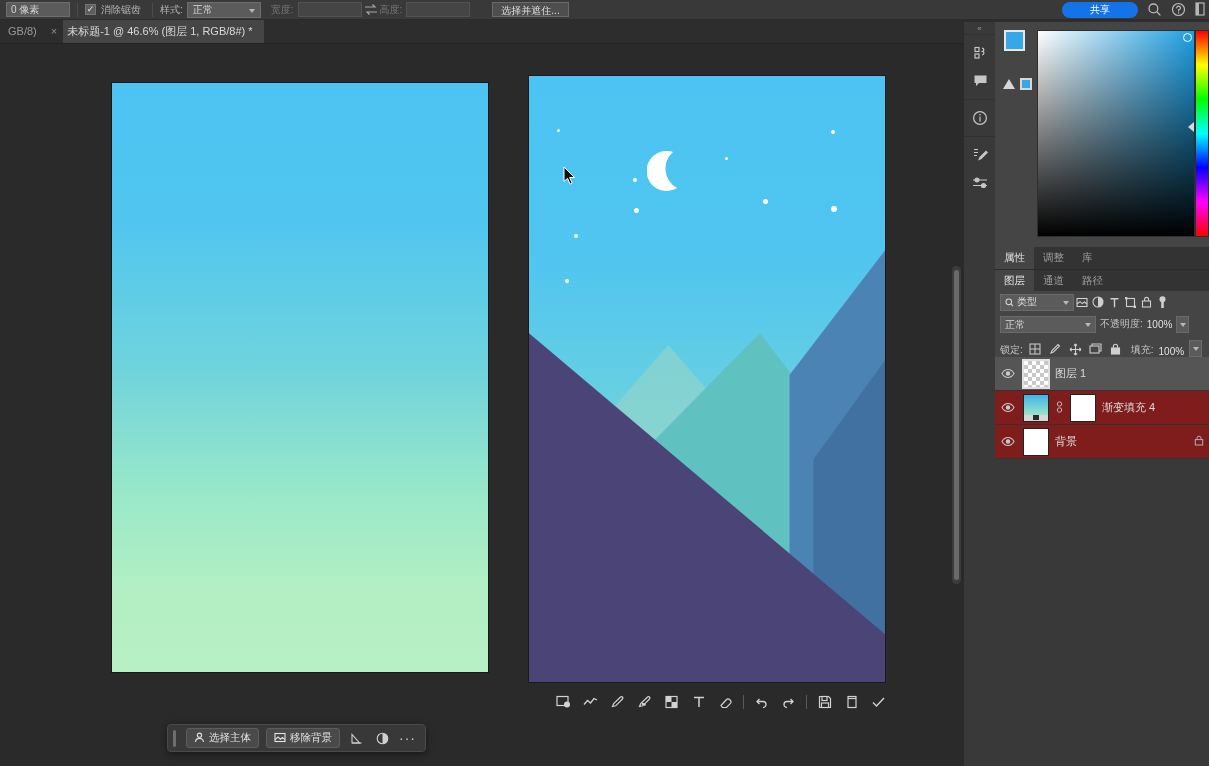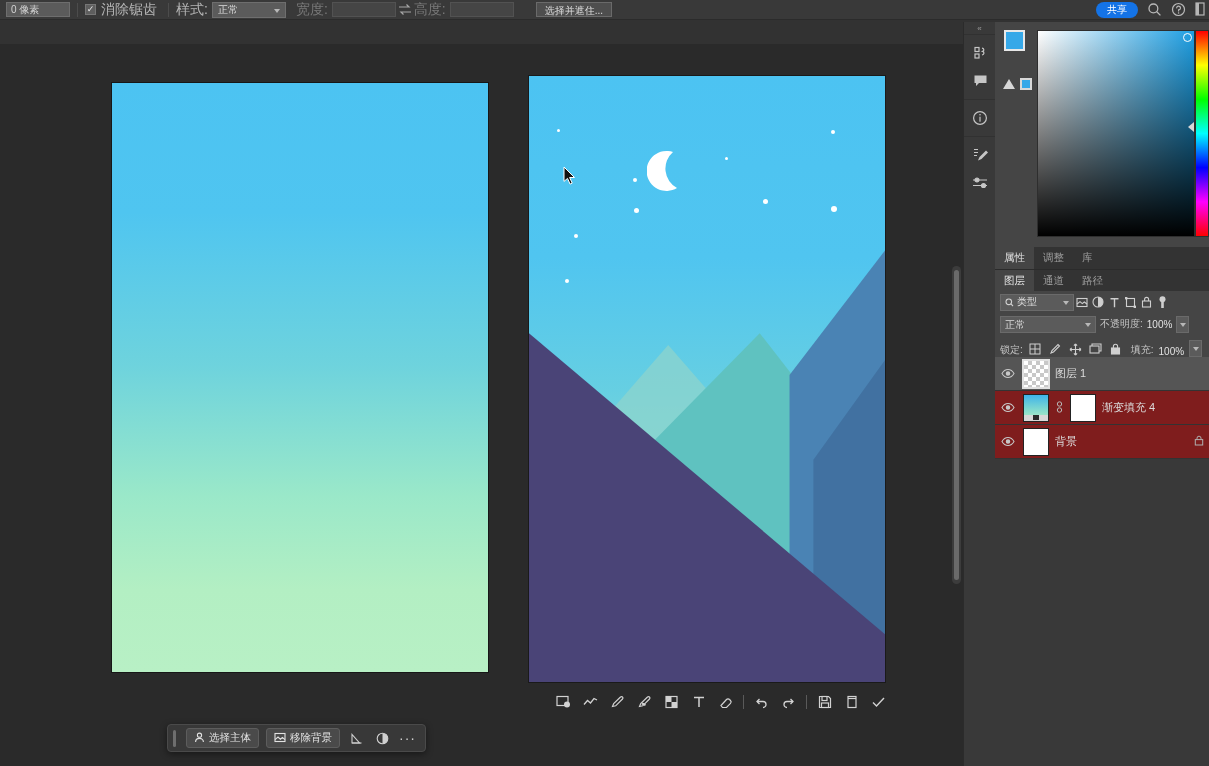--- a/index.html
+++ b/index.html
@@ -17,21 +17,21 @@
     position: absolute; left: 0; top: 0; width: 1209px; height: 20px;
     background: #393939; display: flex; align-items: center;
     border-bottom: 1px solid #2b2b2b;
   }
   .opt-field {
     height: 15px; background: #5b5b5b; border: 1px solid #6e6e6e;
     color: #d4d4d4; font-size: 10px; line-height: 13px;
     padding: 0 4px; min-width: 64px;
   }
   .opt-field.dim { background: #454545; border-color: #525252; color: #7a7a7a; }
-  .opt-label { font-size: 14px; color: #b4b4b4; margin-right: 4px; }
+  .opt-label { font-size: 10px; color: #b4b4b4; margin-right: 4px; }
   .opt-label.dim { color: #787878; }
   .opt-check {
     width: 11px; height: 11px; background: #5e5e5e; border: 1px solid #767676;
     display: inline-flex; align-items: center; justify-content: center;
     color: #e8e8e8; font-size: 9px; line-height: 1;
   }
   .opt-sep { width: 1px; height: 14px; background: #4c4c4c; margin: 0 7px; }
   .opt-select {
     height: 16px; background: #5b5b5b; border: 1px solid #6e6e6e;
     color: #dcdcdc; font-size: 10px; padding: 0 14px 0 5px;
@@ -46,21 +46,21 @@
     height: 15px; background: #4e4e4e; border: 1px solid #6a6a6a;
     color: #dedede; font-size: 10px; padding: 0 8px; line-height: 15px;
     white-space: nowrap;
   }
   .swap-icon { width: 18px; height: 14px; position: relative; color: #a8a8a8; font-size: 11px; text-align:center; }
 
   
   .topright { margin-left: auto; display: flex; align-items: center; gap: 9px; padding-right: 4px; }
   .share-btn {
     background: #1473e6; color: #fff; font-size: 10px;
-    border-radius: 9px; padding: 2px 11px; line-height: 12px;
+    border-radius: 9px; padding: 2px 28px; line-height: 12px;
   }
   .ic { width: 15px; height: 15px; display: inline-block; opacity: .85; }
 
   
   .tab-bar {
     position: absolute; left: 0; top: 20px; width: 1209px; height: 24px;
     background: #2d2d2d; display: flex; align-items: flex-end;
     border-bottom: 1px solid #222;
   }
   .tab-ghost {
@@ -262,20 +262,25 @@
       </span>
       <span class="ic" style="width:10px">
         <svg width="10" height="14" viewBox="0 0 10 14" fill="#cccccc">
           <rect x="1" y="1" width="8" height="12" fill="none" stroke="#cccccc" stroke-width="1.2"></rect>
           <rect x="1" y="1" width="3" height="12"></rect>
         </svg>
       </span>
     </div>
   </div>
 
+  <div class="tab-bar">
+    <div class="tab-ghost">GB/8)</div>
+    <div class="tab-close">×</div>
+    <div class="tab-active">未标题-1 @ 46.6% (图层 1, RGB/8#) *</div>
+  </div>
 
   <div class="workspace">
 
     <div class="canvas-a">
       <div class="sky" style="background:linear-gradient(to bottom,#4cc3f2 0%,#4fc5f0 22%,#6ed3dd 48%,#9ae8c9 70%,#b3efc3 86%,#b8f0c5 100%)"></div>
     </div>
 
     <div class="canvas-b">
       <div class="sky" style="background:linear-gradient(to bottom,#4cc3f2 0%,#50c5f0 30%,#66cfe2 52%,#8adfd0 72%,#a8ecd0 100%)"></div>
 

